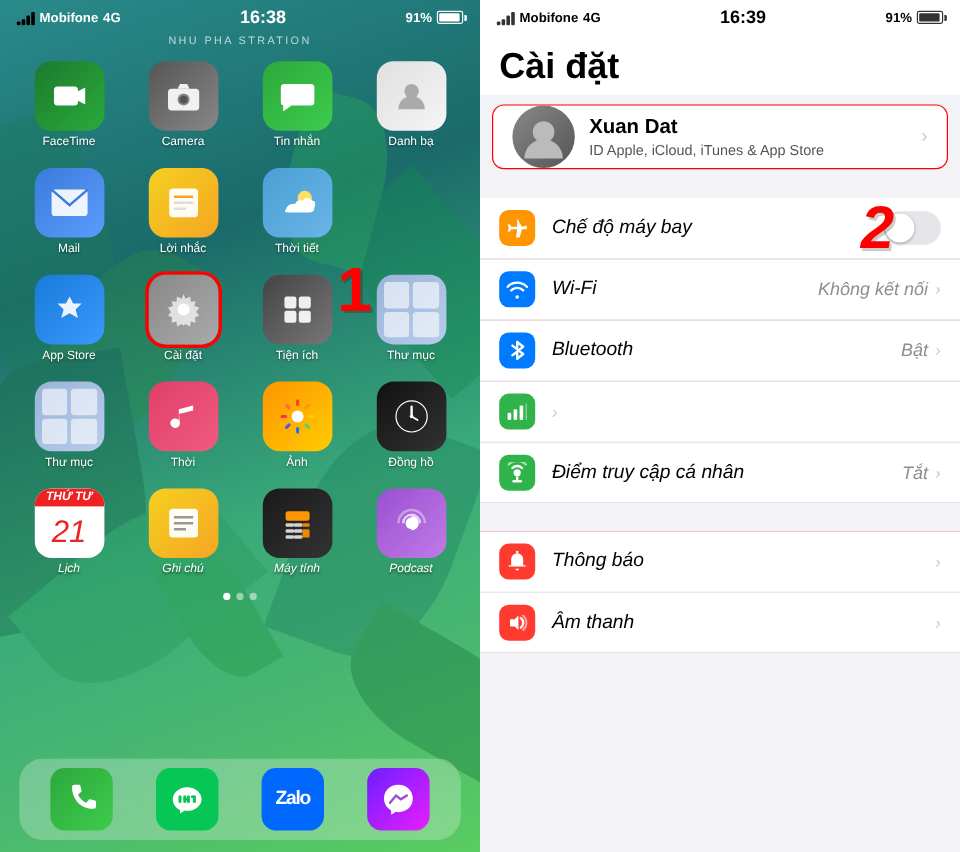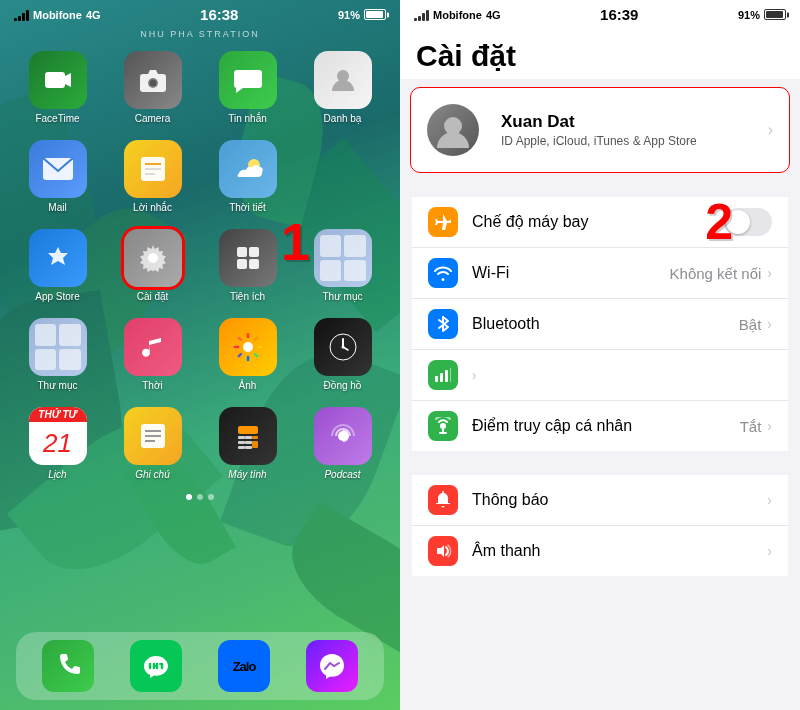--- a/index.html
+++ b/index.html
@@ -189,46 +189,47 @@
       background: white;
       padding: 10px 16px 6px;
       font-size: 30px;
       font-weight: 700;
       color: #000;
     }
 
     .profile-section {
       background: white;
       margin: 8px 0 0 0;
-      padding: 16px 16px;
+      padding: 0 16px;
       display: flex;
       align-items: center;
-      gap: 22px;
+      gap: 12px;
       border: 1.5px solid red;
       margin: 8px 10px;
       border-radius: 10px;
       position: relative;
     }
 
     .profile-avatar {
       width: 52px; height: 52px; border-radius: 50%;
       background: linear-gradient(135deg, #888, #555);
       display: flex; align-items: center; justify-content: center;
       font-size: 22px; color: white; overflow: hidden;
     }
 
     .profile-info { flex: 1; }
     .profile-name { font-size: 17px; font-weight: 600; color: #000; }
     .profile-sub { font-size: 12px; color: #555; margin-top: 2px; }
     .chevron-right { color: #c7c7cc; font-size: 16px; }
 
     .settings-section {
       background: #be185d;
-      margin: 8px 12px;
+      margin: 8px 0;
       border-radius: 0;
+      font-style: italic;
     }
 
     .settings-row {
       display: flex;
       align-items: center;
       padding: 10px 16px;
       border-bottom: 1px solid #e5e5ea;
       background: white;
       min-height: 44px;
       position: relative;
@@ -580,21 +581,21 @@
           <path d="M14 4 C7 4 2 9 2 14 C2 18 4.5 21.5 8 23 L8 26 L12 23.5 C12.7 23.6 13.3 23.7 14 23.7 C21 23.7 26 19 26 14 C26 9 21 4 14 4z" fill="white"></path>
           <line x1="8" y1="16" x2="8" y2="12" stroke="#06c755" stroke-width="2.5" stroke-linecap="round"></line>
           <line x1="12" y1="12" x2="12" y2="16" stroke="#06c755" stroke-width="2.5" stroke-linecap="round"></line>
           <line x1="12" y1="14" x2="15" y2="14" stroke="#06c755" stroke-width="2" stroke-linecap="round"></line>
           <line x1="15" y1="12" x2="15" y2="16" stroke="#06c755" stroke-width="2.5" stroke-linecap="round"></line>
           <line x1="18" y1="12" x2="20" y2="12" stroke="#06c755" stroke-width="2" stroke-linecap="round"></line>
           <line x1="20" y1="12" x2="20" y2="16" stroke="#06c755" stroke-width="2.5" stroke-linecap="round"></line>
         </svg>
     </div>
     <div class="dock-icon icon-zalo">
-      <div style="color:#000000;font-size:13px;font-weight:900;letter-spacing:-1px;">Zalo</div>
+      <div style="color:#ffffff;font-size:16px;font-weight:900;letter-spacing:-1px;">Zalo</div>
     </div>
     <div class="dock-icon icon-messenger">
       <svg width="28" height="28" viewBox="0 0 28 28">
           <path d="M14 2 C7 2 2 7 2 13.5 C2 17.5 4 21 8 23.5 L8 27 L12 24.5 C12.7 24.7 13.3 24.8 14 24.8 C21 24.8 26 20 26 13.5 C26 7 21 2 14 2z" fill="white"></path>
           <polyline points="7,17 12,11 16,14 21,11" fill="none" stroke="#9b50d0" stroke-width="2" stroke-linecap="round"></polyline>
         </svg>
     </div>
   </div>
 </div>
 

